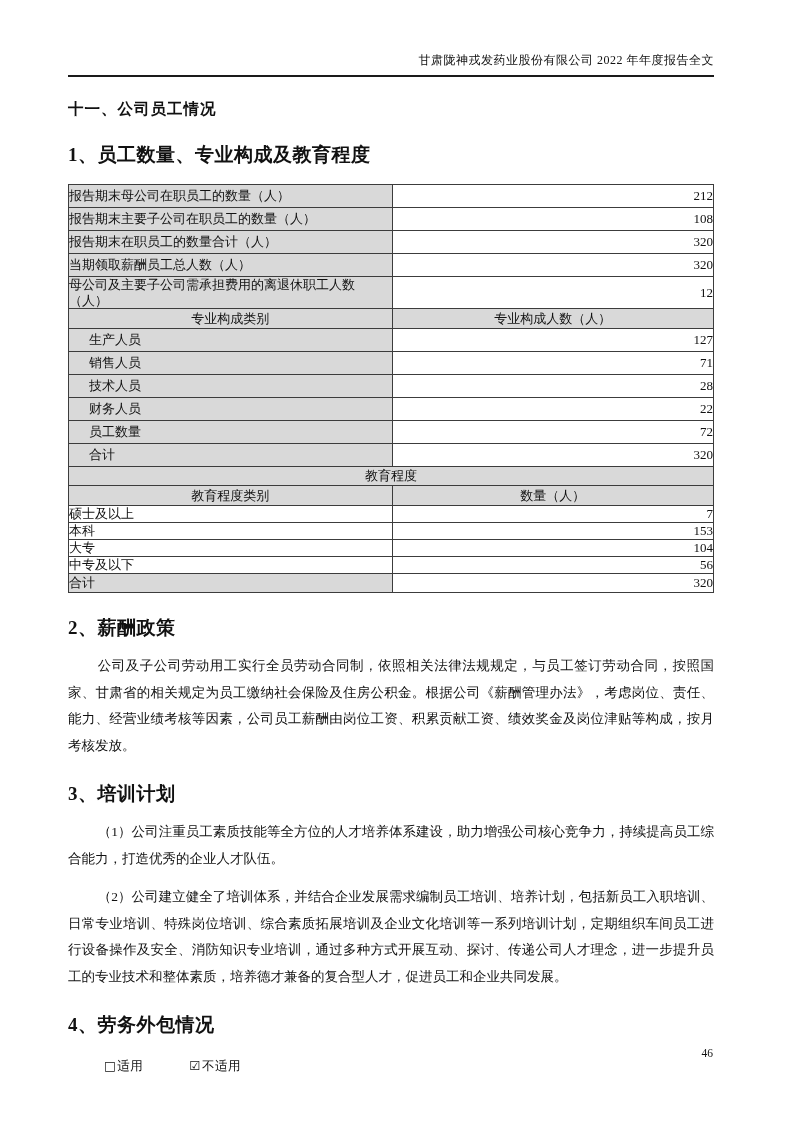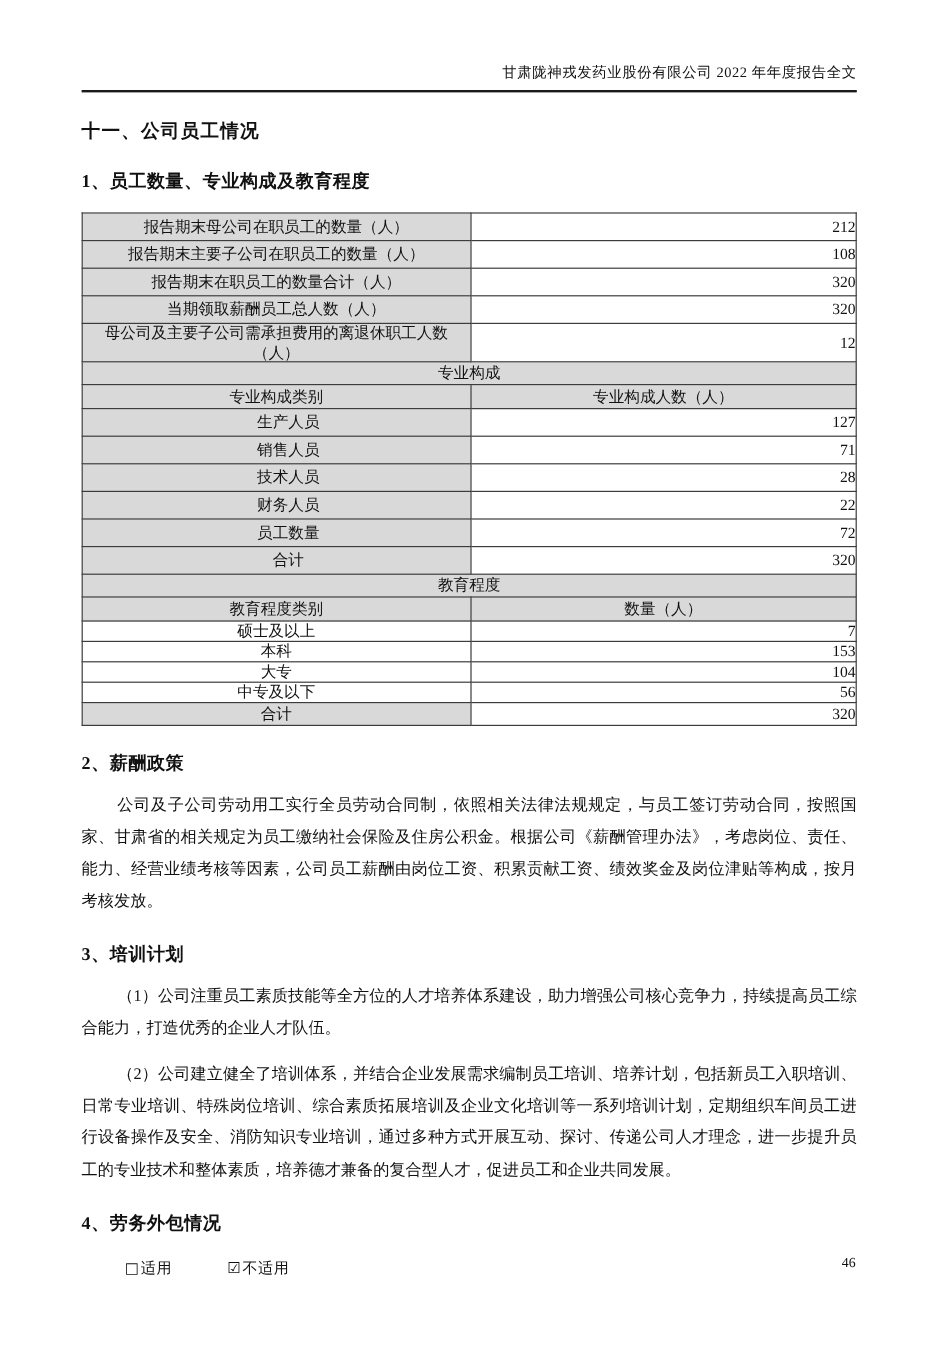--- a/index.html
+++ b/index.html
@@ -31,39 +31,39 @@
     font-size: 12px;
     letter-spacing: 0.5px;
   }
   .section-title {
     font-size: 15.5px;
     font-weight: bold;
     margin: 22px 0 0 0;
     letter-spacing: 1px;
   }
   .sub-title {
-    font-size: 15px;
+    font-size: 19px;
     font-weight: bold;
     margin: 22px 0 0 0;
     letter-spacing: 0.5px;
   }
   table.emp {
     width: 100%;
     border-collapse: collapse;
     margin-top: 16px;
     font-size: 13px;
     table-layout: fixed;
   }
   table.emp td {
     border: 1px solid #3c3c3c;
     padding: 0;
     vertical-align: middle;
     line-height: 1.2;
   }
-  td.lbl  { text-align: center;   padding-left: 6px; }
+  td.lbl  { text-align: left;   padding-left: 6px; }
   td.val  { text-align: right;  padding-right: 6px; }
   td.center { text-align: center; }
   .gray { background: #d9d9d9; }
   tr.r-sum td   { height: 22px; }
   tr.r-sec td   { height: 18px; }
   tr.r-colh td  { height: 19px; }
   tr.r-prof td  { height: 22px; padding-left: 20px; }
   tr.r-edu td   { height: 16px; }
   tr.r-edutot td{ height: 18px; }
   p.body {
@@ -121,23 +121,20 @@
         </tr>
         <tr class="r-sum">
           <td class="lbl gray">当期领取薪酬员工总人数（人）</td>
           <td class="val">320</td>
         </tr>
         <tr class="r-sum">
           <td class="lbl gray">母公司及主要子公司需承担费用的离退休职工人数（人）</td>
           <td class="val">12</td>
         </tr>
 
-        <tr class="r-sec">
-          <td class="center gray" colspan="2">专业构成</td>
-        </tr>
         <tr class="r-colh">
           <td class="center gray">专业构成类别</td>
           <td class="center gray">专业构成人数（人）</td>
         </tr>
         <tr class="r-prof">
           <td class="lbl gray">生产人员</td>
           <td class="val">127</td>
         </tr>
         <tr class="r-prof">
           <td class="lbl gray">销售人员</td>

